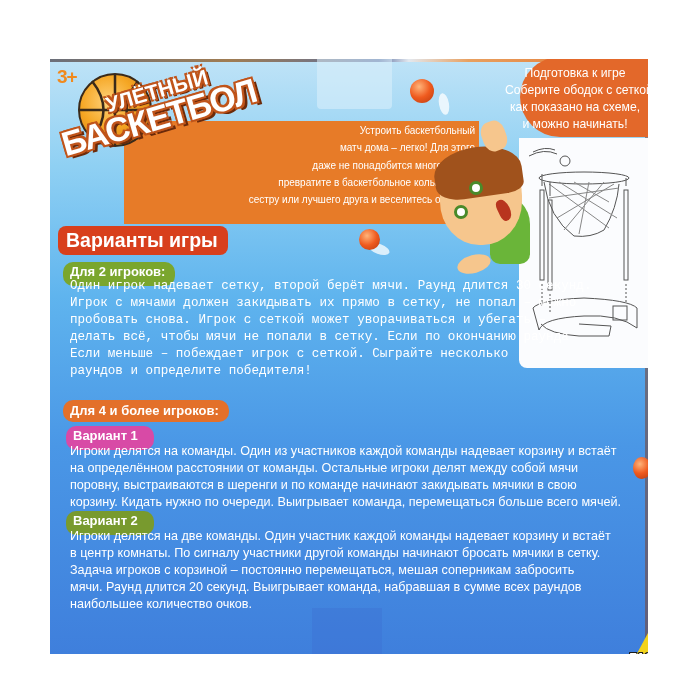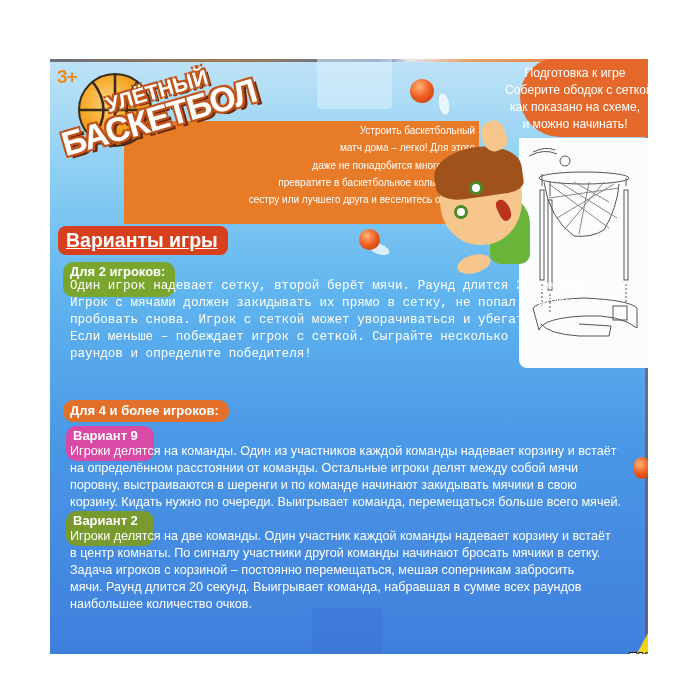--- a/index.html
+++ b/index.html
@@ -47,22 +47,22 @@
   .boy-mouth { position: absolute; left: 448px; top: 140px; width: 12px; height: 22px; background: #b8341e; border-radius: 40% 60% 60% 40%; transform: rotate(-25deg); }
   .boy-shirt { position: absolute; left: 440px; top: 135px; width: 40px; height: 70px; background: #6ab539; border-radius: 10px 30px 10px 10px; }
   .boy-hand-up { position: absolute; left: 432px; top: 62px; width: 24px; height: 30px; background: #f6c68d; border-radius: 40% 40% 40% 40%; transform: rotate(-20deg); }
   .boy-hand-low { position: absolute; left: 407px; top: 196px; width: 34px; height: 18px; background: #f6c68d; border-radius: 50%; transform: rotate(-15deg); }
 
   .ball { position: absolute; width: 21px; height: 21px; border-radius: 50%;
     background: radial-gradient(circle at 38% 32%, #ffb47a 0%, #ef5a1e 50%, #b83a10 100%); }
   .ball-trail { position: absolute; width: 22px; height: 10px; border-radius: 50%; background: rgba(255,255,255,.75); }
 
   .variants-title { position: absolute; left: 8px; top: 167px; height: 29px; padding: 0 10px 0 8px; background: #d83f1c;
-    border-radius: 8px; color: #fff; font-weight: 700; font-size: 19.5px; line-height: 29px; white-space: nowrap; text-decoration: underline; }
-  .pill { position: absolute; height: 35px; color: #fff; font-weight: 700; font-size: 13px; line-height: 19px; padding: 0 10px 0 7px; border-radius: 10px; white-space: nowrap; }
+    border-radius: 8px; color: #fff; font-weight: 700; font-size: 19.5px; line-height: 29px; white-space: nowrap; }
+  .pill { position: absolute; height: 24px; color: #fff; font-weight: 700; font-size: 13px; line-height: 19px; padding: 0 10px 0 7px; border-radius: 10px; white-space: nowrap; }
   .pill-green { background: #7aa62e; }
   .pill-orange { background: #e3702a; }
   .pill-pink { background: #d84aa6; }
   .pill-olive { background: #789a2e; }
 
   .para { position: absolute; left: 20px; color: #fff; font-size: 12.6px; line-height: 17px; }
   .para div { white-space: nowrap; }
 
   .logo { position: absolute; left: 569px; top: 574px; width: 58px; height: 58px; }
   .logo-tri { position: absolute; left: 0; top: 0; width: 0; height: 0; border-left: 29px solid transparent; border-right: 29px solid transparent; border-bottom: 54px solid #f2d31c; }
@@ -142,27 +142,28 @@
   <div class="ball" style="left:309px; top:170px;"></div>
   <div class="ball" style="left:583px; top:398px; width:18px; height:22px;"></div>
 
   <div class="variants-title">Варианты игры</div>
 
   <div class="pill pill-green" style="left:13px; top:203px;">Для 2 игроков:</div>
   <div class="para" style="top:219px;font-family:Liberation Mono, monospace;">
     <div>Один игрок надевает сетку, второй берёт мячи. Раунд длится 30 секунд.</div>
     <div>Игрок с мячами должен закидывать их прямо в сетку, не попал – можно</div>
     <div>пробовать снова. Игрок с сеткой может уворачиваться и убегать –</div>
+    <div>делать всё, чтобы мячи не попали в сетку. Если по окончанию раунда</div>
     <div>Если меньше – побеждает игрок с сеткой. Сыграйте несколько</div>
     <div>раундов и определите победителя!</div>
   </div>
 
   <div class="pill pill-orange" style="left:13px; top:341px; height:22px; line-height:22px;">Для 4 и более игроков:</div>
 
-  <div class="pill pill-pink" style="left:16px; top:367px; width:88px;">Вариант 9</div>
+  <div class="pill pill-pink" style="left:16px; top:367px; width:88px;">Вариант 1</div>
   <div class="para" style="top:384px;">
     <div>Игроки делятся на команды. Один из участников каждой команды надевает корзину и встаёт</div>
     <div>на определённом расстоянии от команды. Остальные игроки делят между собой мячи</div>
     <div>поровну, выстраиваются в шеренги и по команде начинают закидывать мячики в свою</div>
     <div>корзину. Кидать нужно по очереди. Выигрывает команда, перемещаться больше всего мячей.</div>
   </div>
 
   <div class="pill pill-olive" style="left:16px; top:452px; width:88px;">Вариант 2</div>
   <div class="para" style="top:469px;">
     <div>Игроки делятся на две команды. Один участник каждой команды надевает корзину и встаёт</div>

